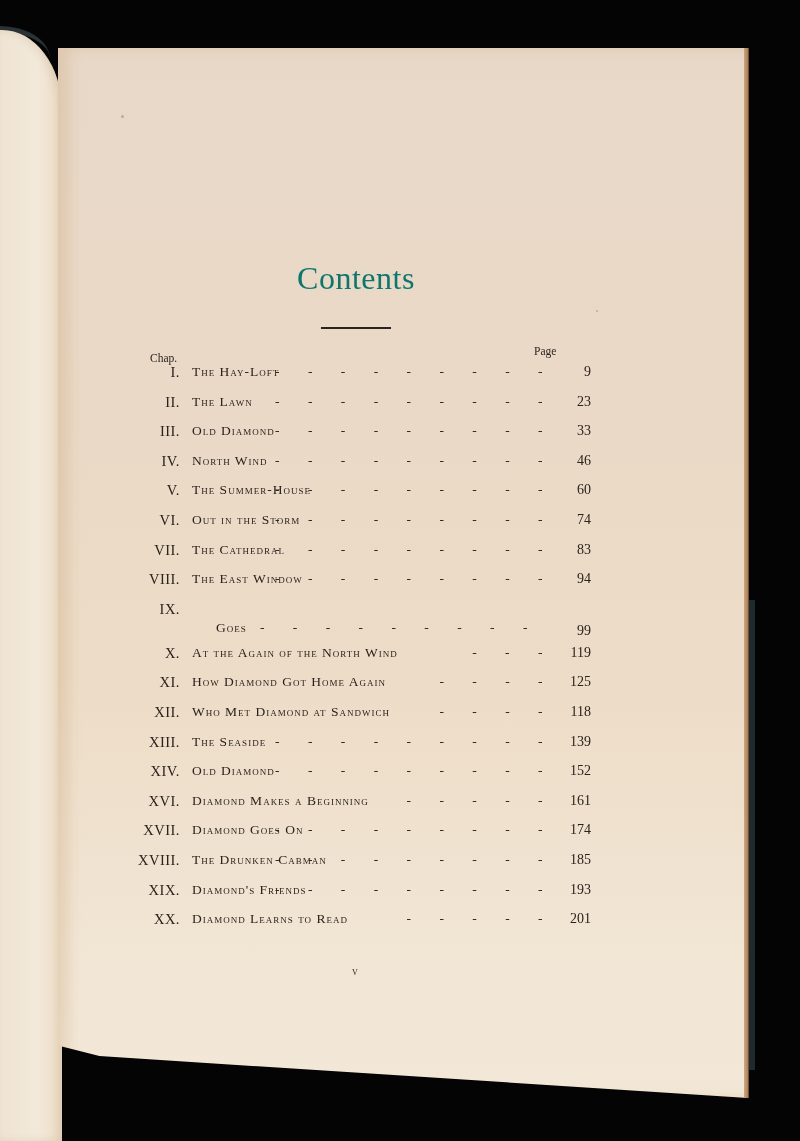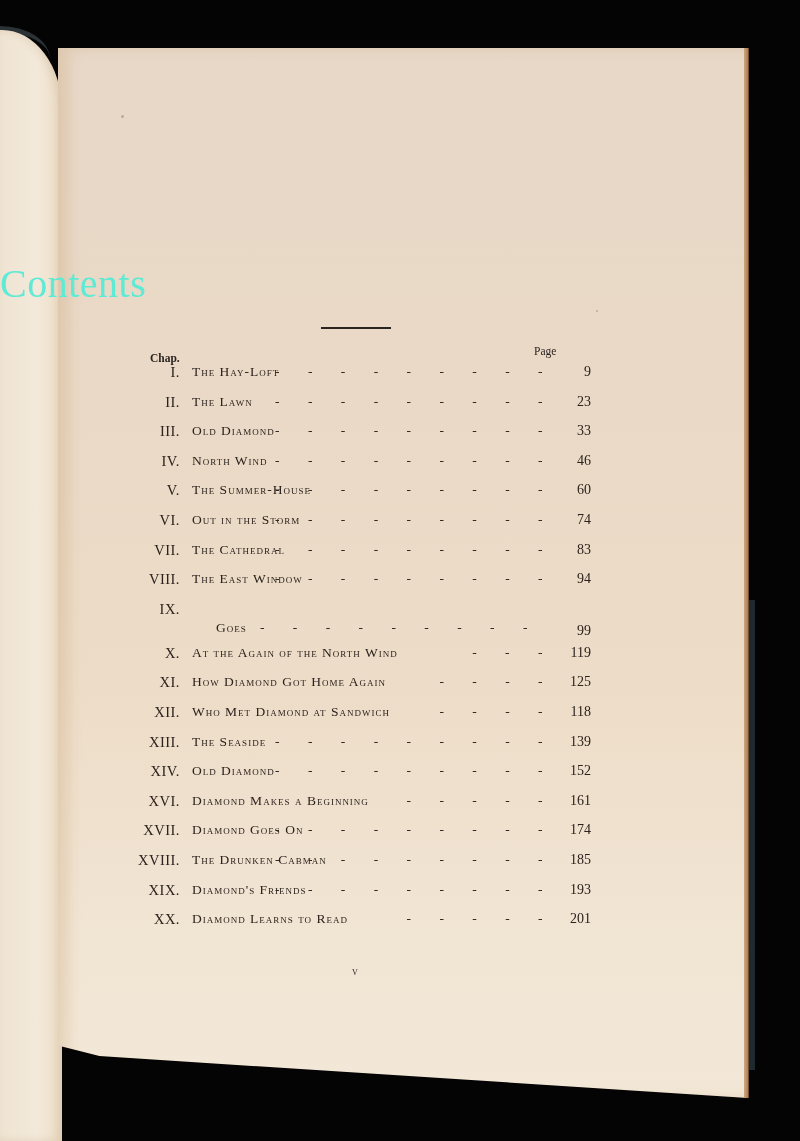--- a/index.html
+++ b/index.html
@@ -27,22 +27,22 @@
     .right-edge {
       position: absolute; left: 744px; top: 48px; width: 5px; height: 1050px;
       background: linear-gradient(90deg, #c89a6a, #8a5a34);
       opacity: 0.8;
     }
     .spine-strip {
       position: absolute; left: 749px; top: 600px; width: 6px; height: 470px;
       background: #1f2a2e;
     }
     .title {
-      position: absolute; left: 0; width: 712px; top: 260px; text-align: left;
-      font-size: 40px; color: #5eead4; letter-spacing: 0.5px; margin-left: 0;
+      position: absolute; left: 0; width: 712px; top: 260px; text-align: center;
+      font-size: 32px; color: #0f766e; letter-spacing: 0.5px; margin-left: 0;
     }
     .title-rule {
       position: absolute; left: 321px; top: 327px; width: 70px; height: 2px;
       background: #2a2420;
     }
     .col-head {
       position: absolute; font-size: 11.5px; color: #2a2420;
     }
     .toc {
       position: absolute; left: 130px; top: 364px; width: 465px;
@@ -85,21 +85,21 @@
 <div class="right-page"></div>
 <div class="right-edge"></div>
 <div class="spine-strip"></div>
 
 <div class="speck" style="left:121px;top:115px;width:3px;height:3px;"></div>
 <div class="speck" style="left:596px;top:310px;width:2px;height:2px;"></div>
 
 <div class="title">Contents</div>
 <div class="title-rule"></div>
 
-<div class="col-head" style="left:150px;top:352px;font-weight:bold;">Chap.</div>
+<div class="col-head" style="left:150px;top:352px;">Chap.</div>
 <div class="col-head" style="left:534px;top:345px;">Page</div>
 
 <div class="toc">
   <div class="row">
     <span class="num">I.</span>
     <span class="name">The Hay-Loft</span>
     <span class="dots">- - - - - - - - -</span>
     <span class="pg">9</span>
   </div>
   <div class="row">

